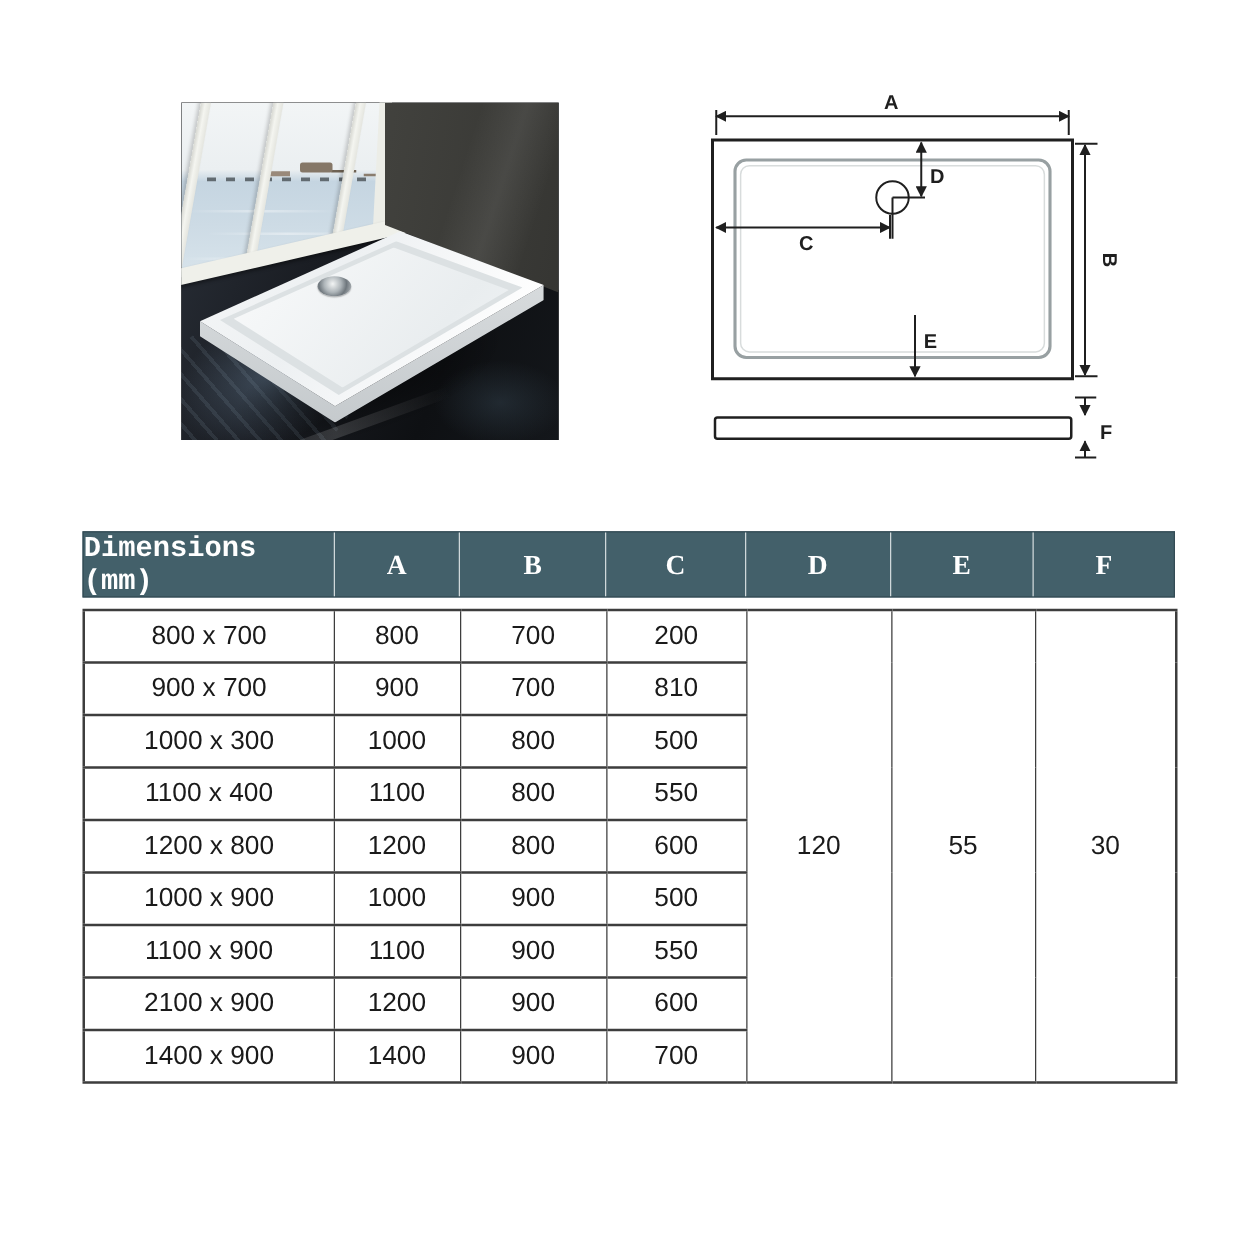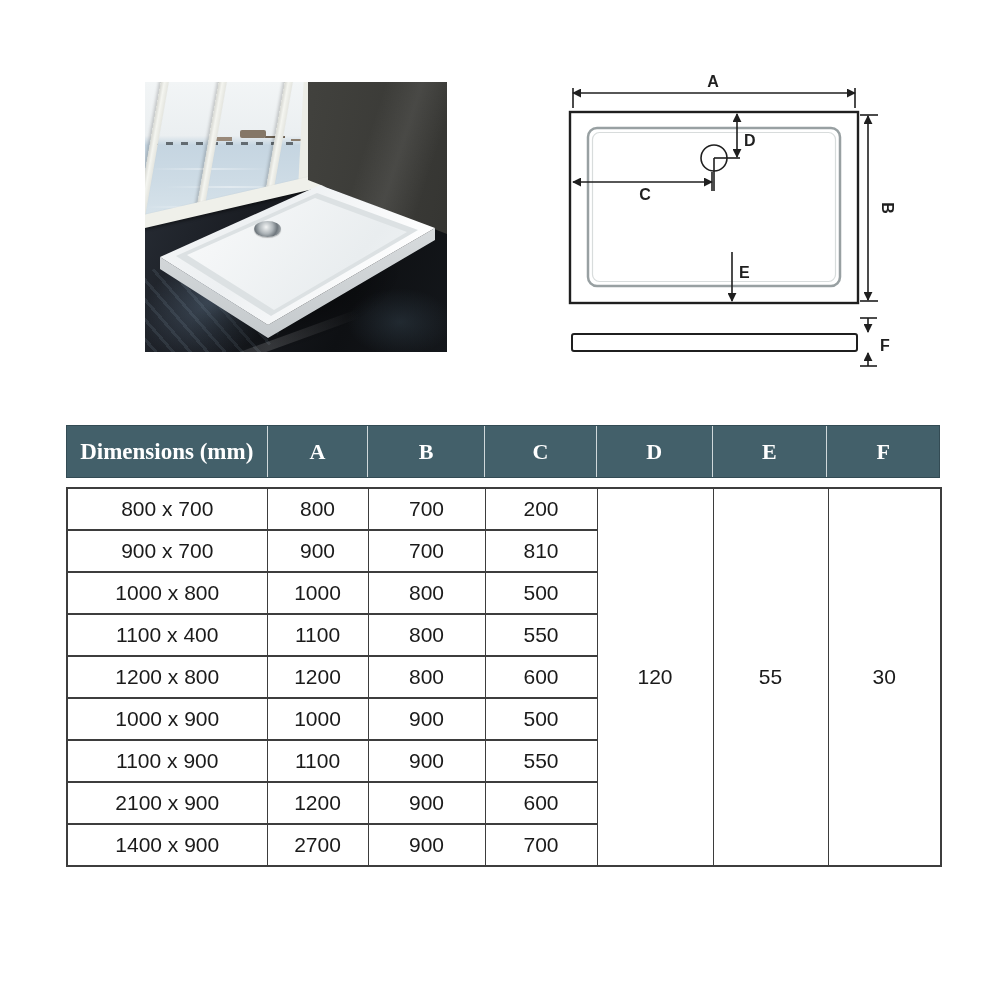--- a/index.html
+++ b/index.html
@@ -66,21 +66,21 @@
   .diagram .rim1{stroke:#98a0a2;stroke-width:2.5;fill:none;}
   .diagram .rim2{stroke:#d8dcdc;stroke-width:1.2;fill:none;}
   .diagram text{font-family:"Liberation Sans",sans-serif;font-weight:bold;font-size:16px;fill:#1f1f1f;}
 
   
   .thead{position:absolute;left:66px;top:425px;width:874px;height:53px;display:flex;
          background:#43606a;border:1px solid #334b54;box-sizing:border-box;
          color:#ffffff;font-family:"Liberation Serif",serif;font-weight:bold;}
   .thead .hc{display:flex;align-items:center;justify-content:center;font-size:22px;box-sizing:border-box;}
   .thead .hc + .hc{border-left:1px solid #cfd8da;}
-  .hc.c0{width:200px;font-size:23px;} .hc.c1{width:101px;} .hc.c2{width:117px;} .hc.c3{width:112px;}
+  .hc.c0{width:200px;font-size:23px;font-family:Liberation Mono, monospace;} .hc.c1{width:101px;} .hc.c2{width:117px;} .hc.c3{width:112px;}
   .hc.c4{width:116px;} .hc.c5{width:115px;} .hc.c6{width:113px;}
   .btable{position:absolute;left:66px;top:487px;border-collapse:collapse;table-layout:fixed;width:874px;
           font-family:"Liberation Sans",sans-serif;font-size:21px;color:#1a1a1a;}
   .btable td{border:1px solid #3d3d3d;border-top-width:2px;border-bottom-width:2px;
              text-align:center;vertical-align:middle;height:40px;padding:0;}
   .btable{border:2px solid #3d3d3d;}
 </style>
 </head>
 <body>
 
@@ -187,21 +187,21 @@
         <td rowspan="9">55</td>
         <td rowspan="9">30</td>
       </tr>
       <tr>
         <td>900 x 700</td>
         <td>900</td>
         <td>700</td>
         <td>810</td>
       </tr>
       <tr>
-        <td>1000 x 800</td>
+        <td>1000 x 300</td>
         <td>1000</td>
         <td>800</td>
         <td>500</td>
       </tr>
       <tr>
         <td>1100 x 400</td>
         <td>1100</td>
         <td>800</td>
         <td>550</td>
       </tr>
@@ -224,20 +224,20 @@
         <td>550</td>
       </tr>
       <tr>
         <td>2100 x 900</td>
         <td>1200</td>
         <td>900</td>
         <td>600</td>
       </tr>
       <tr>
         <td>1400 x 900</td>
-        <td>2700</td>
+        <td>1400</td>
         <td>900</td>
         <td>700</td>
       </tr>
     </tbody>
   </table>
 
 </div>
 
 </body></html>

